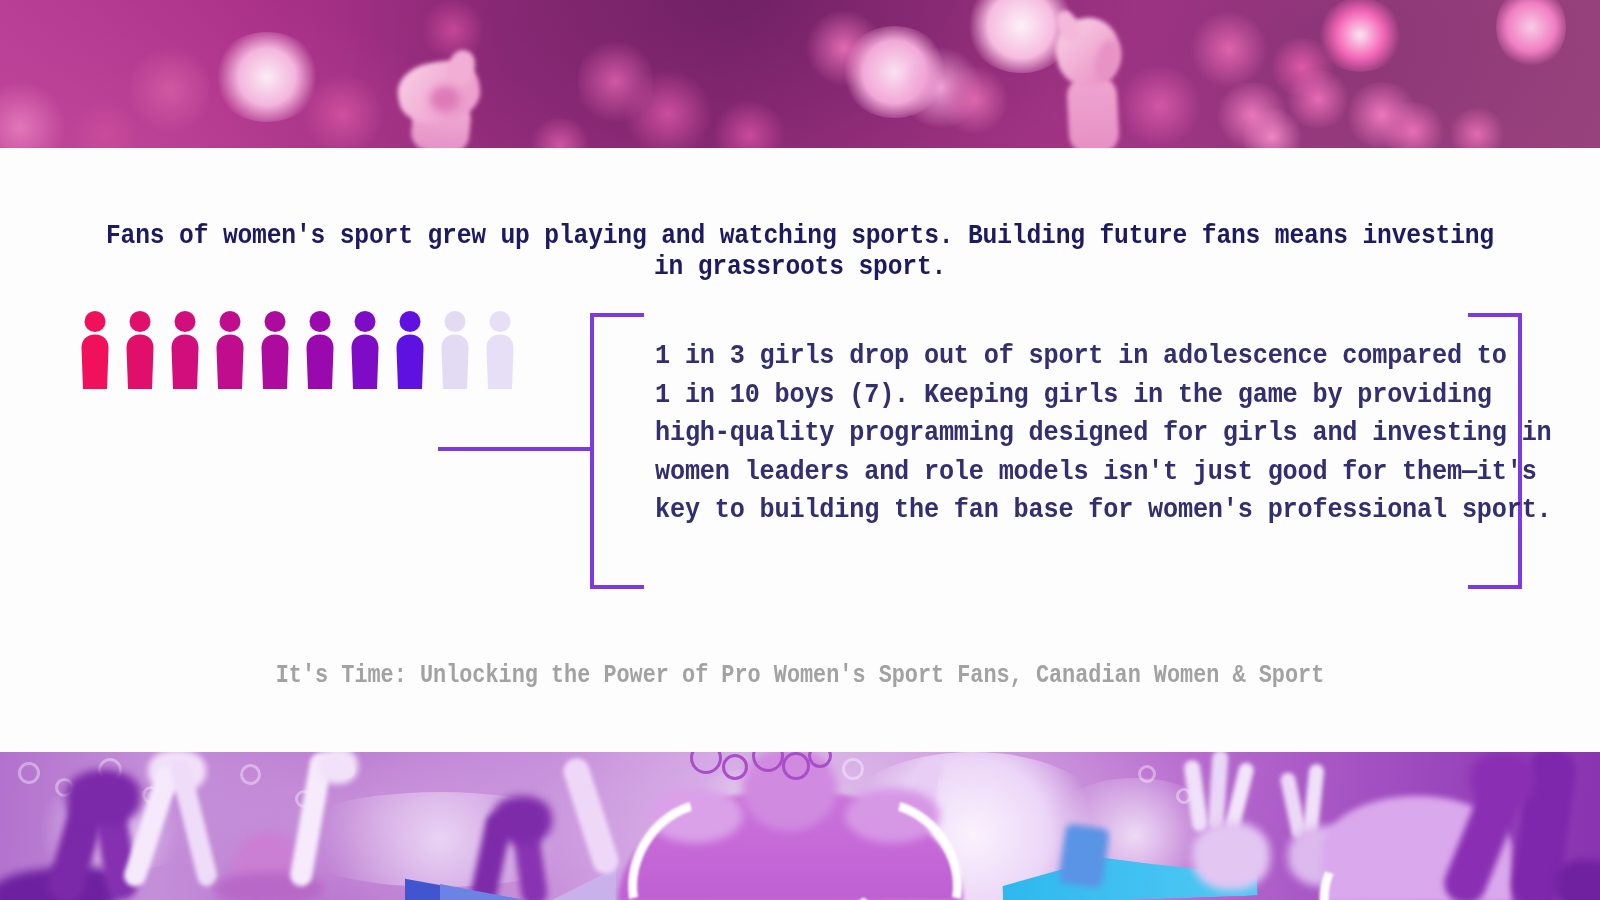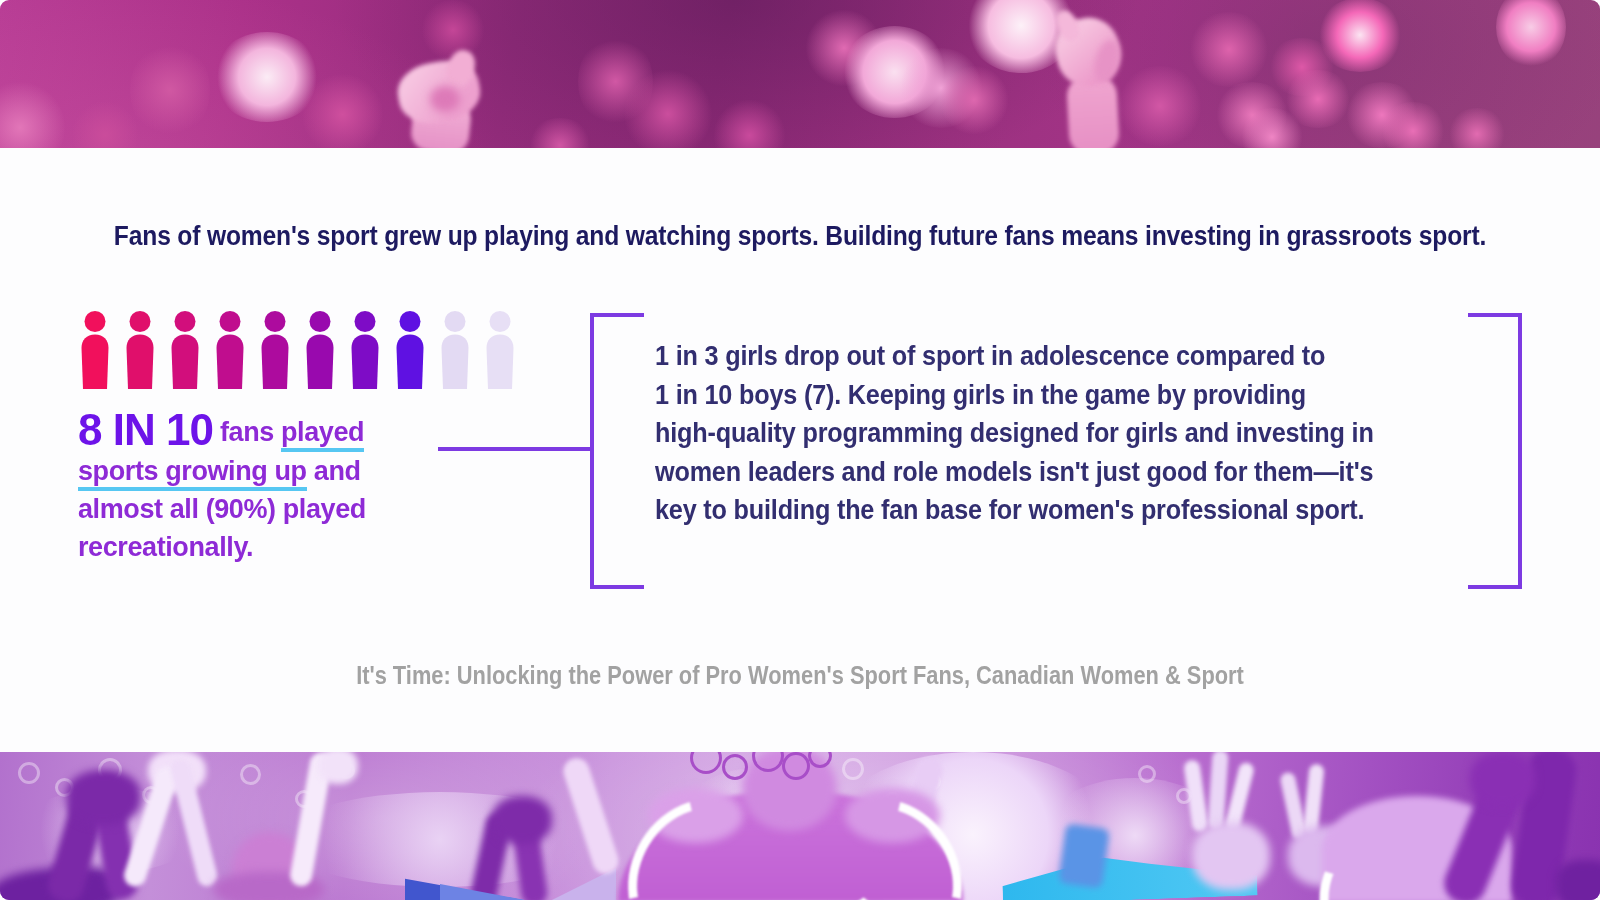--- a/index.html
+++ b/index.html
@@ -1,17 +1,17 @@
 <!DOCTYPE html>
 <html style="--headline-navy: #1d1a60; --body-navy: #322e70; --stat-purple: #8e2ad6; --big-violet: #6d13e9; --underline-cyan: #56c7f2; --bracket-purple: #7d3ae2; --citation-gray: #a2a2a2;"><head>
 <meta charset="utf-8">
 <style>
   html,body{margin:0;padding:0;background:#fff;}
   .page{position:relative;width:1600px;height:900px;overflow:hidden;background:#fdfdfe;
-        font-family:Liberation Sans, sans-serif;border-radius:9px;}
+        font-family:Liberation Mono, monospace;}
   .banner{position:absolute;left:0;width:1600px;overflow:hidden;}
   .banner-top{top:0;height:148px;
     background:linear-gradient(100deg,#b83d95 0%,#ab3189 15%,#932c7b 32%,#8e2a77 45%,#9c3180 60%,#a33487 72%,#9d3d80 85%,#97427c 100%);}
   .banner-bottom{top:752px;height:148px;
     background:linear-gradient(95deg,#b271cd 0%,#c48fd9 10%,#b873cf 22%,#cb97de 38%,#d4a6e4 50%,#c78cda 62%,#b76bce 74%,#a351c2 85%,#8f38b4 96%,#8a33b0 100%);}
   .sh{position:absolute;}
   .b{position:absolute;border-radius:50%;}
   .r{position:absolute;border:3px solid rgba(255,255,255,.38);border-radius:50%;}
   .trim{position:absolute;border:9px solid transparent;border-radius:50%;}
   .content{position:absolute;left:0;top:148px;width:1600px;height:604px;background:#fdfdfe;}
@@ -148,21 +148,20 @@
       </svg>
     </span>
       <span class="person" style="color: rgb(231, 223, 245);">
       <svg viewBox="0 0 38 78" width="38" height="78" fill="currentColor" aria-hidden="true">
         <circle cx="19" cy="10.5" r="10.5"></circle>
         <path d="M19 23.5 C27.5 23.5 32.5 29 32.5 37 L31 78 L7 78 L5.5 37 C5.5 29 10.5 23.5 19 23.5 Z"></path>
       </svg>
     </span>
     </div>
 
-  <p class="stat"><span class="big">8 IN 10</span><span> fans </span><a class="link">played sports growing up</a><span> and almost all (90%) played recreationally.</span></p>
 
   <div class="connector"></div>
 
   <div class="bracket">
     <span class="side left"></span>
     <span class="side right"></span>
   </div>
 
   <div class="callout-text">
     <div>1 in 3 girls drop out of sport in adolescence compared to</div>

